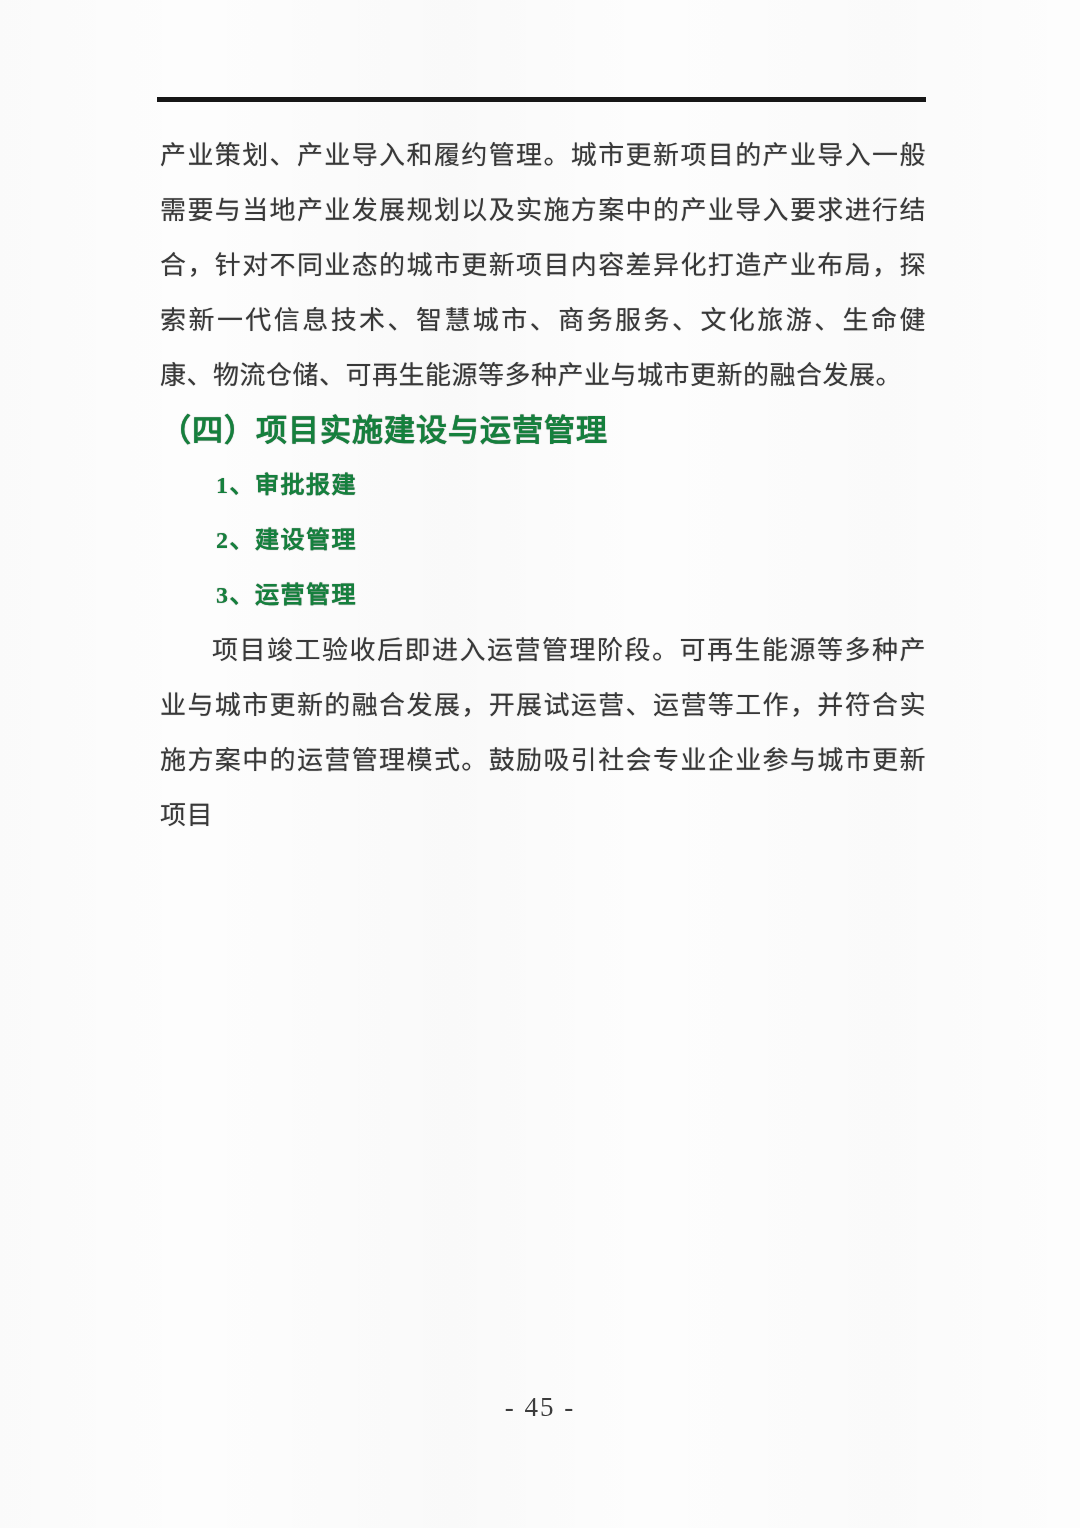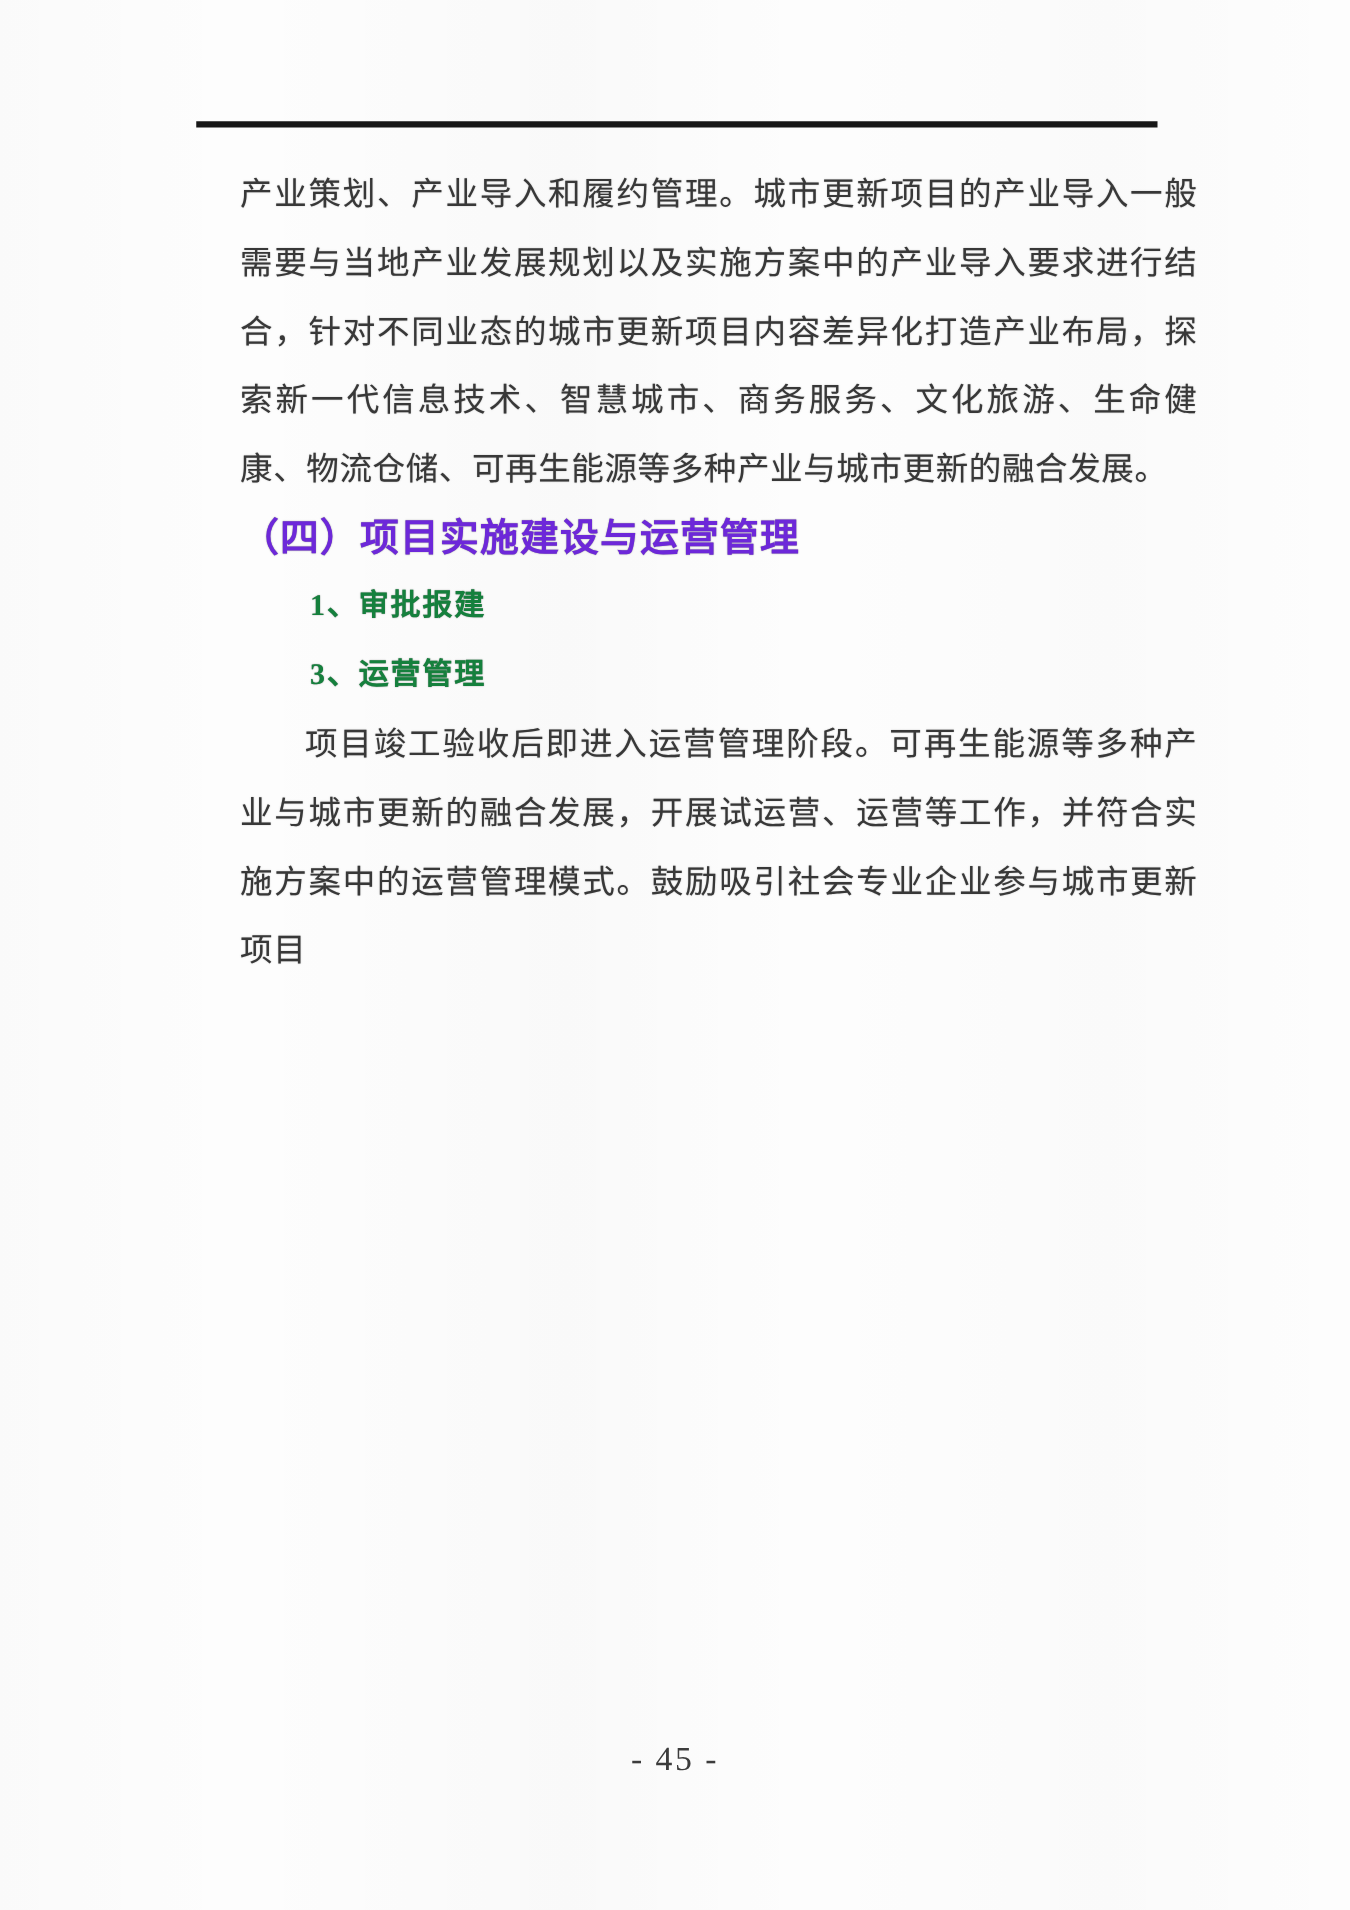--- a/index.html
+++ b/index.html
@@ -44,35 +44,34 @@
     left: 160px;
     top: 128px;
     width: 766px;
     font-size: 26px;
     line-height: 55px;
     letter-spacing: 0.5px;
     color: #383838;
     text-align: justify;
     text-justify: inter-character;
     text-shadow: 0 0 1px rgba(90,90,90,0.55);
-    margin-left: 32px;
   }
 
   .content p {
     text-indent: 2em;
   }
 
   .content p.continuation {
     text-indent: 0;
   }
 
   .section-heading {
     font-size: 31px;
     font-weight: bold;
-    color: #6d28d9;
+    color: #15803d;
     line-height: 55px;
     letter-spacing: 1px;
     text-shadow: 0 0 1px rgba(40,40,40,0.6);
   }
 
   .sub-heading {
     font-size: 24px;
     font-weight: bold;
     color: #15803d;
     line-height: 55px;
@@ -102,20 +101,21 @@
 
   <div class="content">
 
     <p class="continuation">产业策划、产业导入和履约管理。城市更新项目的产业导入一般需要与当地产业发展规划以及实施方案中的产业导入要求进行结合，针对不同业态的城市更新项目内容差异化打造产业布局，探索新一代信息技术、智慧城市、商务服务、文化旅游、生命健康、物流仓储、可再生能源等多种产业与城市更新的融合发展。</p>
 
     <div class="section-heading">（四）项目实施建设与运营管理</div>
 
     <div class="sub-heading">1、审批报建</div>
 
 
+    <div class="sub-heading">2、建设管理</div>
 
 
     <div class="sub-heading">3、运营管理</div>
 
     <p>项目竣工验收后即进入运营管理阶段。可再生能源等多种产业与城市更新的融合发展，开展试运营、运营等工作，并符合实施方案中的运营管理模式。鼓励吸引社会专业企业参与城市更新项目</p>
 
   </div>
 
   <div class="page-footer">- 45 -</div>
 

